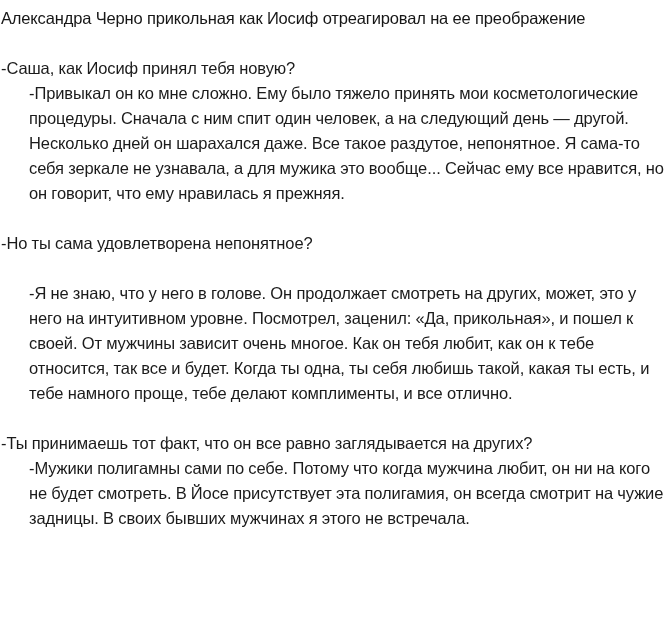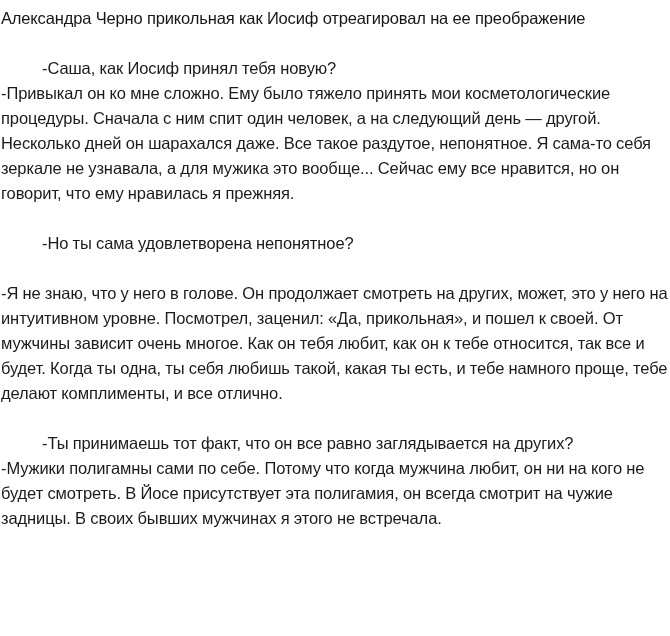--- a/index.html
+++ b/index.html
@@ -48,24 +48,24 @@
     color: #1b1b1b;
     letter-spacing: -0.1px;
     word-spacing: -0.2px;
     text-align: left;
   }
   .block.q {
     white-space: normal;
   }
   .question {
     display: block;
-    margin-left: 41px;
   }
   .answer {
     display: block;
+    padding-left: 28px;
   }
 </style>
 </head>
 <body>
 
 <div class="page">
   <div class="article">
 
     <p class="headline">Александра Черно прикольная как Иосиф отреагировал на ее преображение</p>
 

